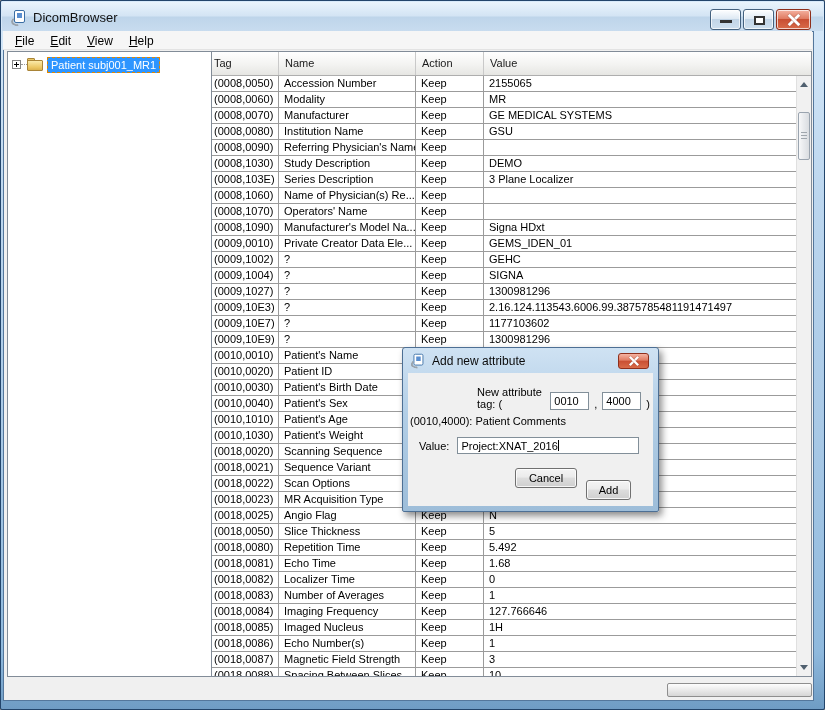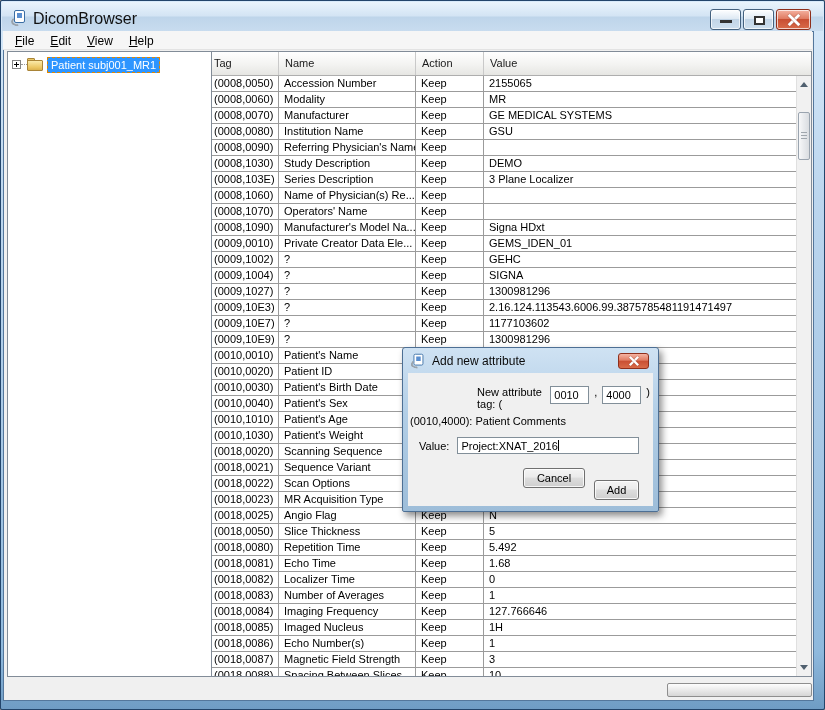--- a/index.html
+++ b/index.html
@@ -8,21 +8,21 @@
 
   
   .window-frame { position:absolute; inset:0; border:1px solid #23456b; border-radius:2px;
     background:linear-gradient(180deg,#d8eafa 0%,#bcd6ee 28%,#a9c9e6 60%,#8fb9dd 92%,#6f9cc4 100%); }
   .titlebar { position:absolute; left:1px; top:1px; right:1px; height:29px;
     background:linear-gradient(180deg,#eaf4fc,#d3e4f4 48%,#bed5ea 52%,#c8dcef); border-radius:2px 2px 0 0; }
   .app-icon { position:absolute; left:9px; top:8px; width:16px; height:16px; }
   .app-icon .page { position:absolute; left:3px; top:0; width:11px; height:13px; background:#fff; border:1px solid #3a6ea5; border-radius:2px; }
   .app-icon .page i { position:absolute; left:2px; top:2px; width:5px; height:5px; background:#5a8fd0; display:block; }
   .app-icon .swoosh { position:absolute; left:0; bottom:0; width:10px; height:8px; border:2px solid #9aa3ab; border-top-color:transparent; border-right-color:transparent; border-radius:50%; transform:rotate(20deg); }
-  .title-text { position:absolute; left:31px; top:8px; font-size:16px; color:#111; }
+  .title-text { position:absolute; left:31px; top:8px; font-size:13px; color:#111; }
 
   .win-controls { position:absolute; top:7px; right:12px; display:flex; gap:2px; }
   .win-btn { height:21px; border:1px solid #44617e; border-radius:3px; position:relative;
     background:linear-gradient(180deg,#fdfeff,#dfeaf4 45%,#c2d5e7 50%,#cfe0ef); box-shadow:inset 0 0 0 1px rgba(255,255,255,.7); }
   .btn-min { width:31px; } .btn-max { width:31px; } .btn-close { width:35px;
     background:linear-gradient(180deg,#f5b3a2,#e07c63 45%,#c94f33 50%,#d96b49); border-color:#8e2f1c; }
   .glyph-min { position:absolute; left:9px; bottom:6px; width:12px; height:3px; background:#333; }
   .glyph-max { position:absolute; left:10px; top:6px; width:11px; height:9px; border:2px solid #333; background:#fff; }
   .glyph-x { position:absolute; left:50%; top:50%; width:13px; height:13px; transform:translate(-50%,-50%); }
   .glyph-x:before,.glyph-x:after { content:""; position:absolute; left:5px; top:-1px; width:3px; height:15px; background:#fff; box-shadow:0 0 1px #7c2413; }
@@ -79,29 +79,29 @@
   .dialog { position:absolute; left:402px; top:347px; width:257px; height:165px; z-index:10;
     border:1px solid #4d6f94; border-radius:3px 3px 2px 2px;
     background:linear-gradient(180deg,#cfe2f3,#b2cee6 40%,#9dbdd9); box-shadow:3px 4px 7px rgba(0,0,0,.45); }
   .dlg-titlebar { position:absolute; left:0; top:0; right:0; height:25px; }
   .dlg-icon { position:absolute; left:7px; top:5px; width:16px; height:16px; transform:scale(.9); }
   .dlg-title { position:absolute; left:29px; top:6px; font-size:12px; color:#0a0a0a; }
   .dlg-close { position:absolute; right:9px; top:5px; width:31px; height:16px; border:1px solid #8e2f1c; border-radius:3px;
     background:linear-gradient(180deg,#f5b3a2,#e07c63 45%,#c94f33 50%,#d96b49); }
   .dlg-close .glyph-x { transform:translate(-50%,-50%) scale(.8); }
   .dlg-content { position:absolute; left:5px; right:5px; top:25px; bottom:5px; background:#f0f0f0; }
-  .dlg-row-tag { position:absolute; left:21px; top:13px; display:flex; align-items:flex-start;padding-left:48px; }
+  .dlg-row-tag { position:absolute; left:21px; top:13px; display:flex; align-items:flex-end;padding-left:48px; }
   .dlg-row-tag .lbl { margin-right:5px; }
   .tag-input { width:39px; height:18px; border:1px solid #828f99; background:#fff; font:11px "Liberation Sans",sans-serif; padding-left:3px; margin:0 2px; }
   .paren { margin:0 3px; }
   .dlg-resolved { position:absolute; left:2px; top:42px; }
   .dlg-row-value { position:absolute; left:11px; top:64px; display:flex; align-items:center; }
   .fake-input { width:182px; height:17px; border:1px solid #828f99; background:#fff; margin-left:8px; padding:2px 0 0 3px; white-space:nowrap; overflow:hidden; }
   .caret { display:inline-block; width:1px; height:11px; background:#000; vertical-align:-1px; }
-  .dlg-buttons { position:absolute; right:14px; top:95px; display:flex; gap:9px; }
+  .dlg-buttons { position:absolute; right:22px; top:95px; display:flex; gap:9px; }
   .dlg-btn { height:20px; border:1px solid #707070; border-radius:3px; text-align:center; padding-top:3px;
     background:linear-gradient(180deg,#f4f4f4,#ebebeb 45%,#dddddd 50%,#cfcfcf); box-shadow:inset 0 0 0 1px rgba(255,255,255,.8); }
   .btn-cancel { width:62px; } .btn-add { width:45px;margin-top:12px; }
 </style>
 </head>
 <body>
 
 <div class="window-frame">
   <div class="titlebar">
     <span class="app-icon">

